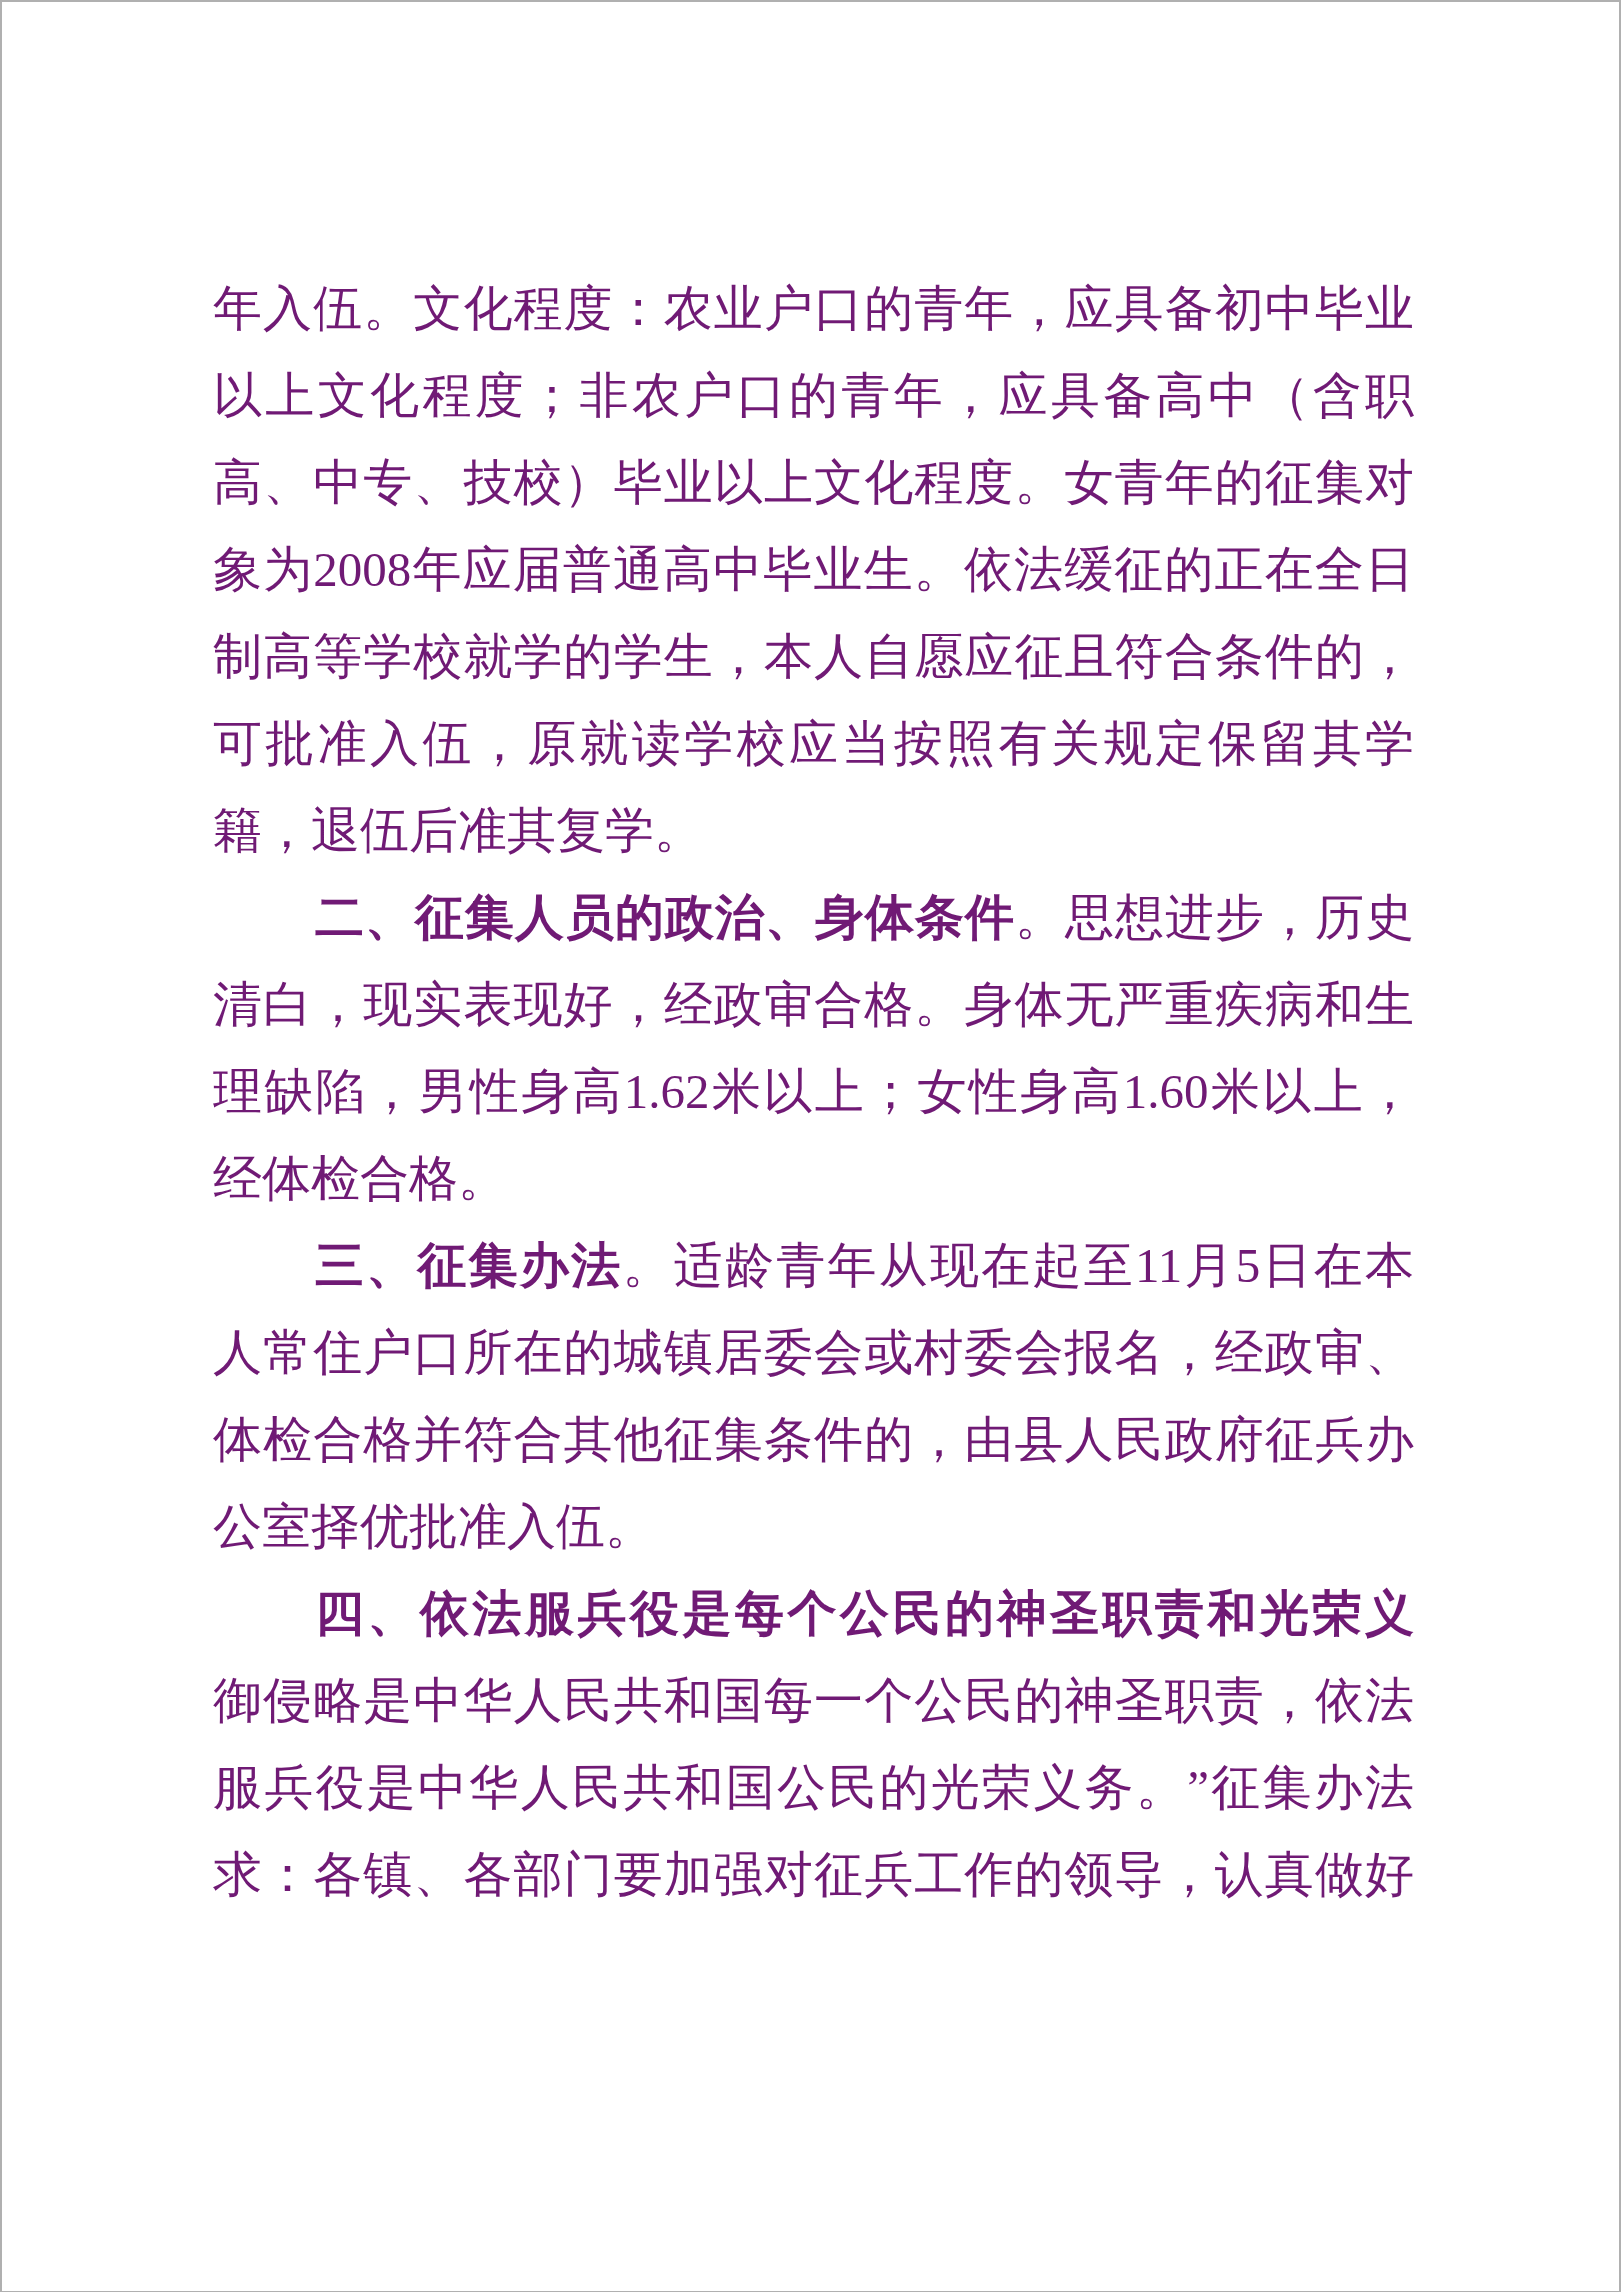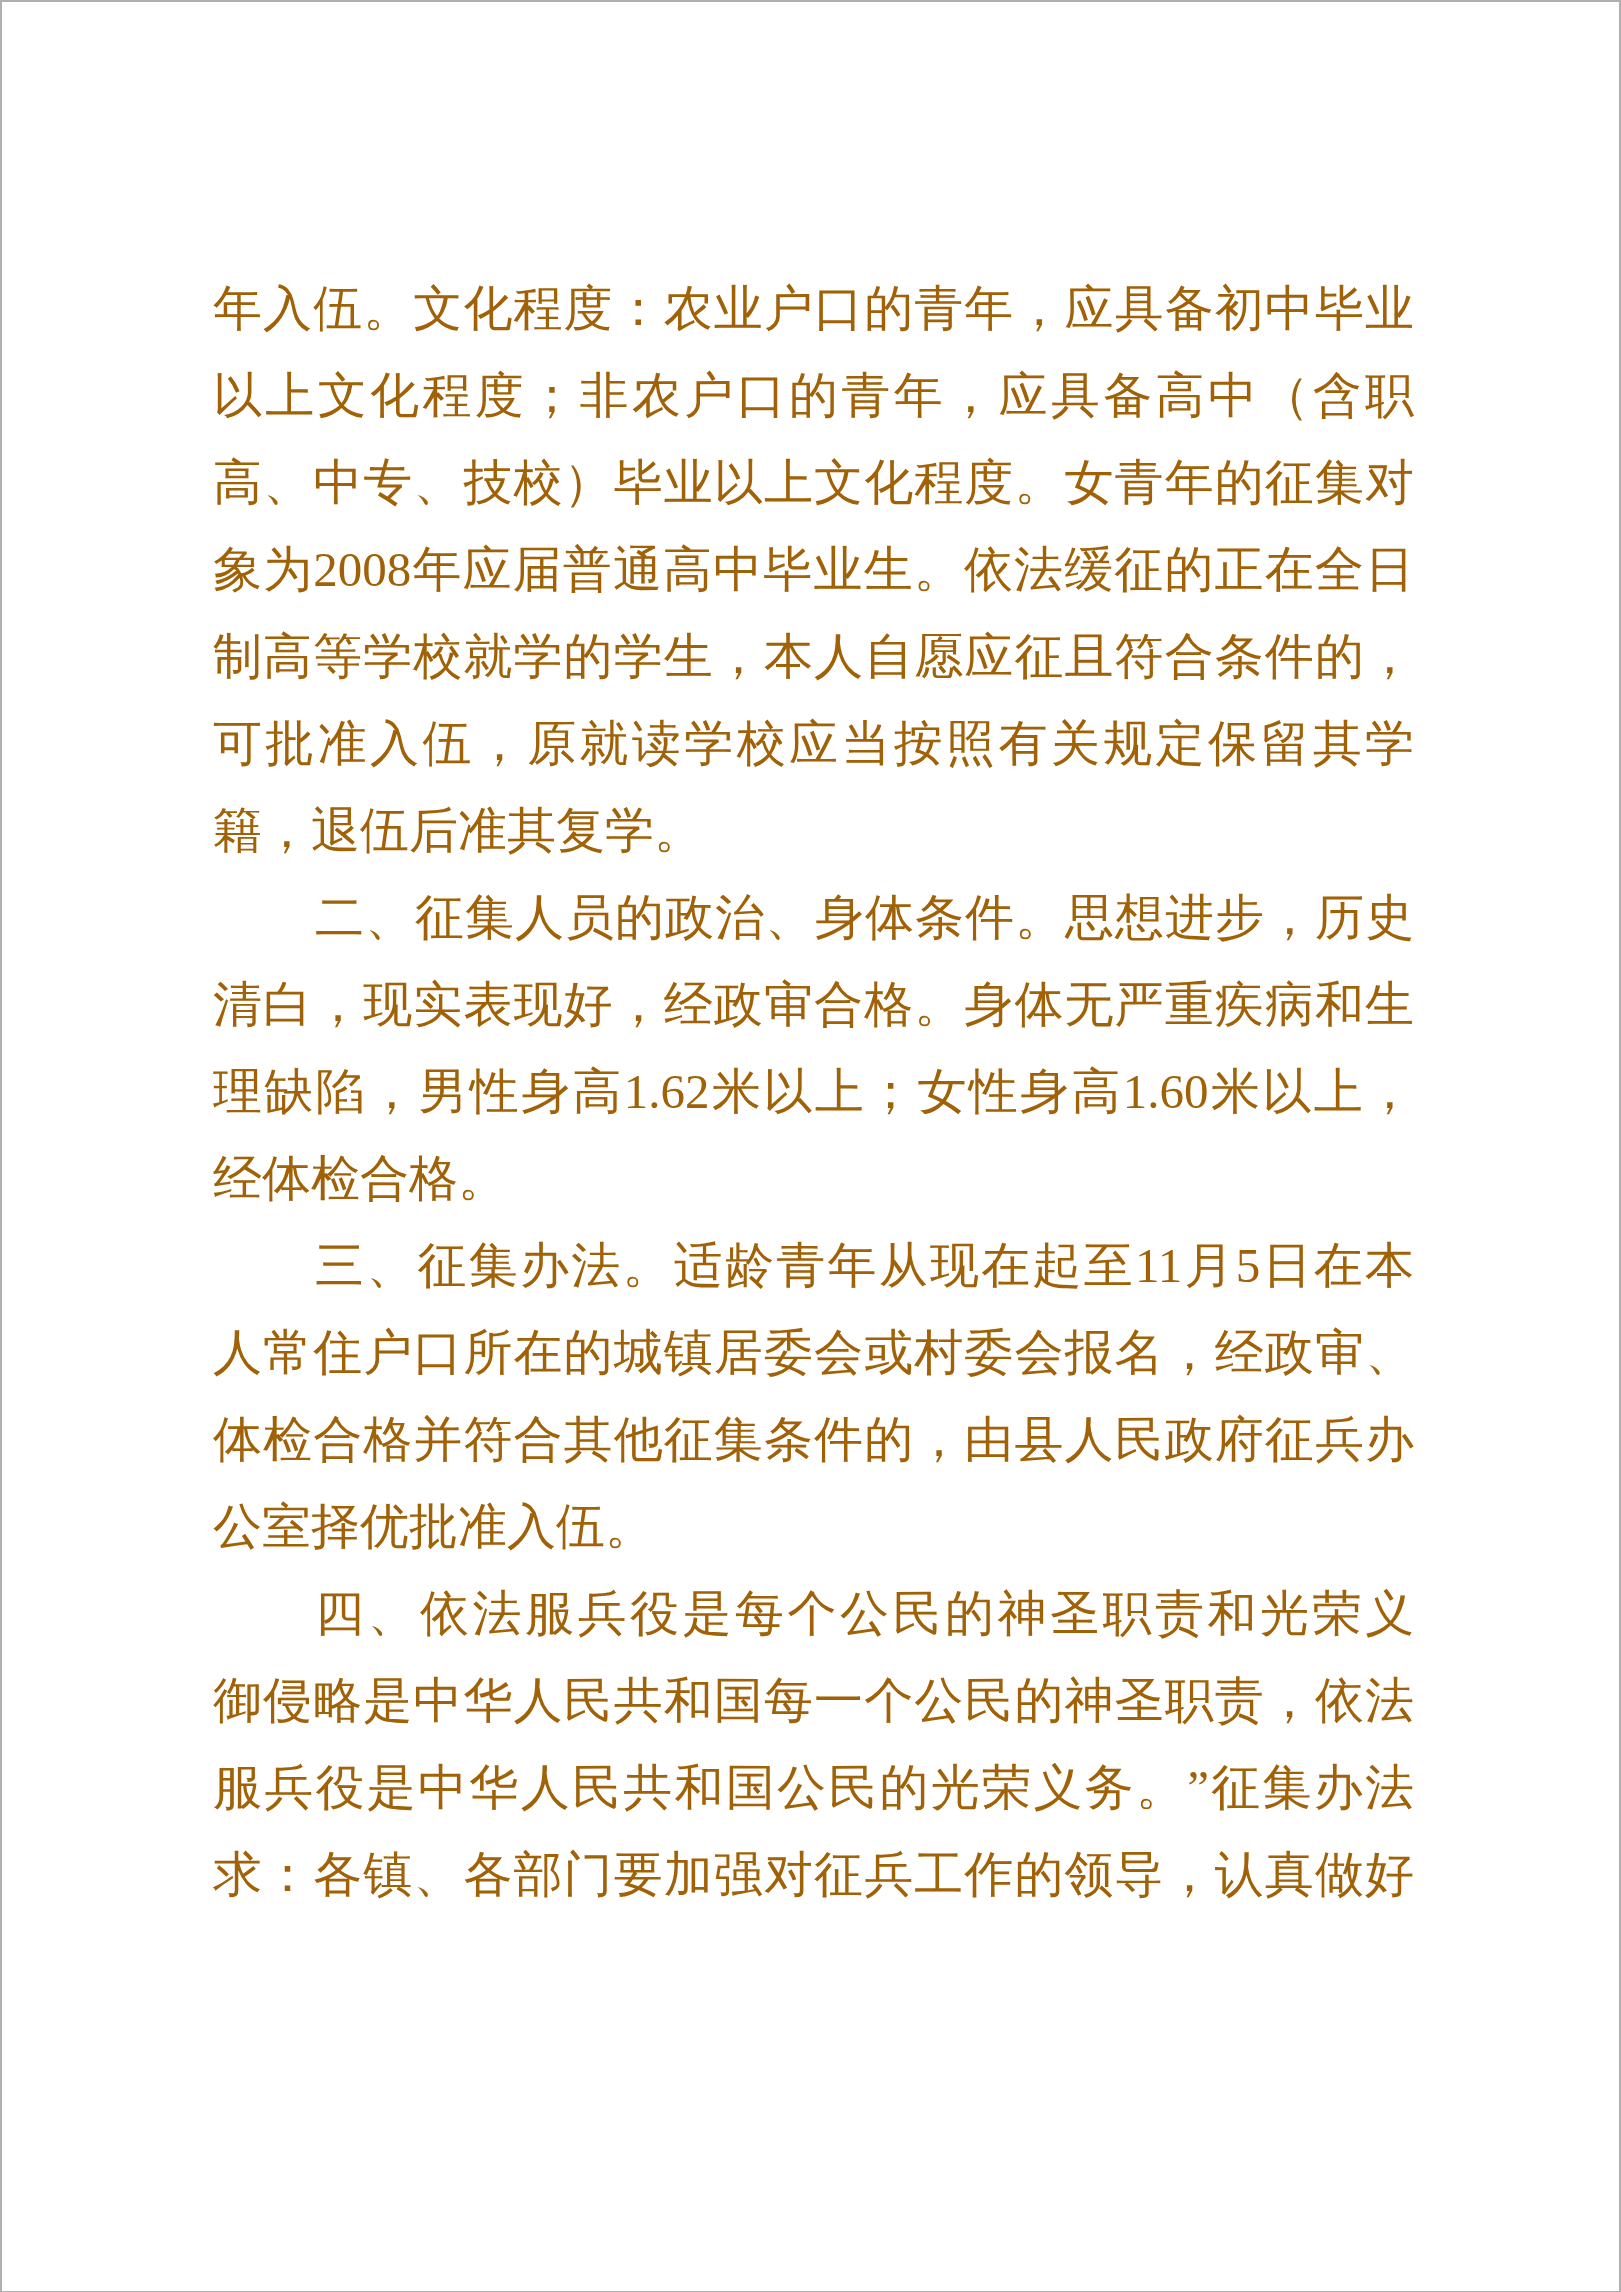--- a/index.html
+++ b/index.html
@@ -20,37 +20,37 @@
     position: absolute;
     top: 263px;
     left: 211px;
     width: 1201px;
   }
   .line {
     font-family: "Liberation Serif", "DejaVu Serif", serif;
     font-size: 49px;
     line-height: 87px;
     height: 87px;
-    color: #a16207;
+    color: #701a75;
     text-align: justify;
     text-align-last: justify;
     -moz-text-align-last: justify;
     overflow: hidden;
   }
   .line.last-left {
     text-align-last: left;
     -moz-text-align-last: left;
   }
   .line.indent {
     text-indent: 102px;
   }
   .seg { font-weight: normal; }
   .seg.b {
     font-family: "Liberation Sans", "DejaVu Sans", sans-serif;
-    font-weight: 400;
+    font-weight: 700;
   }
 </style>
 </head>
 <body>
 
 <div class="page">
   <div class="doc-body" id="doc-lines" style="color: rgb(22, 22, 22);">
       <div class="line"><span class="seg">年入伍。文化程度：农业户口的青年，应具备初中毕业</span></div>
       <div class="line"><span class="seg">以上文化程度；非农户口的青年，应具备高中（含职</span></div>
       <div class="line"><span class="seg">高、中专、技校）毕业以上文化程度。女青年的征集对</span></div>

